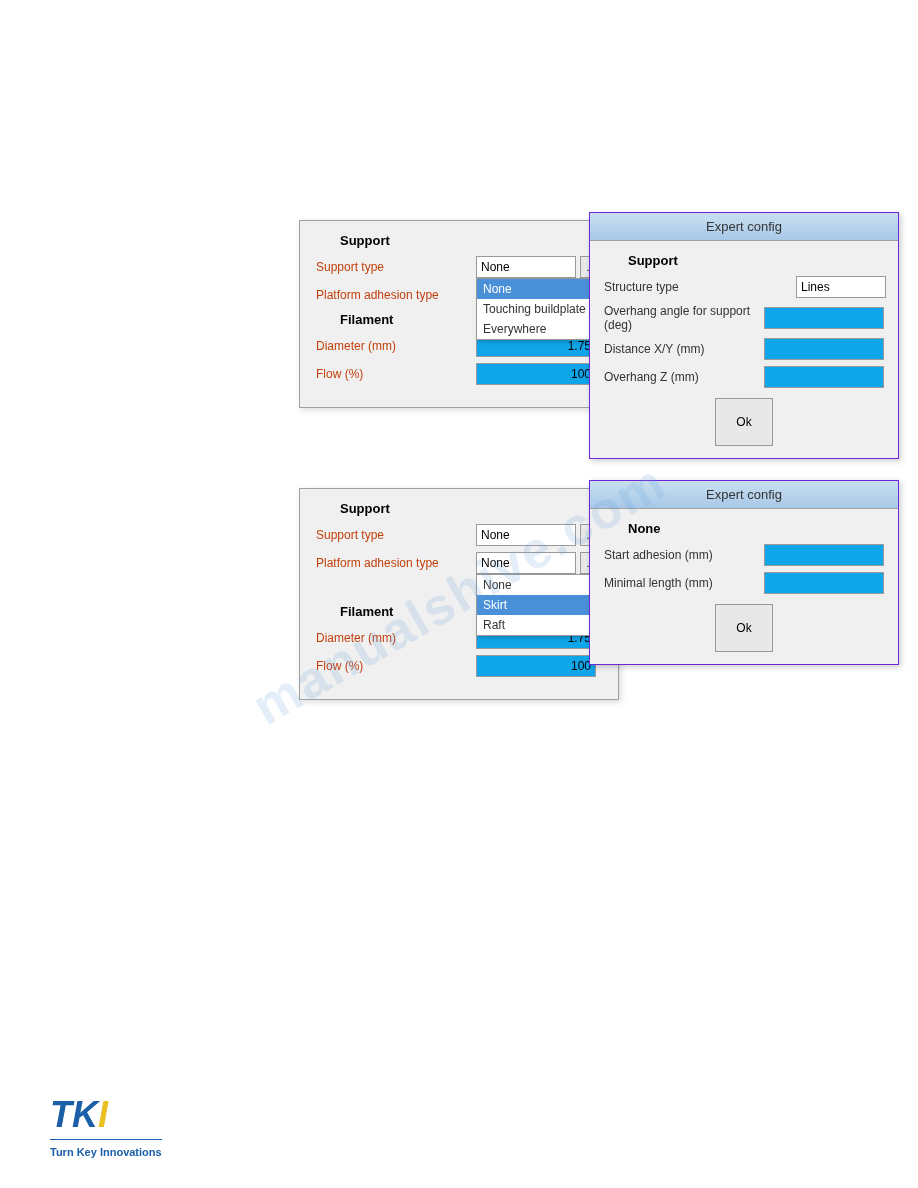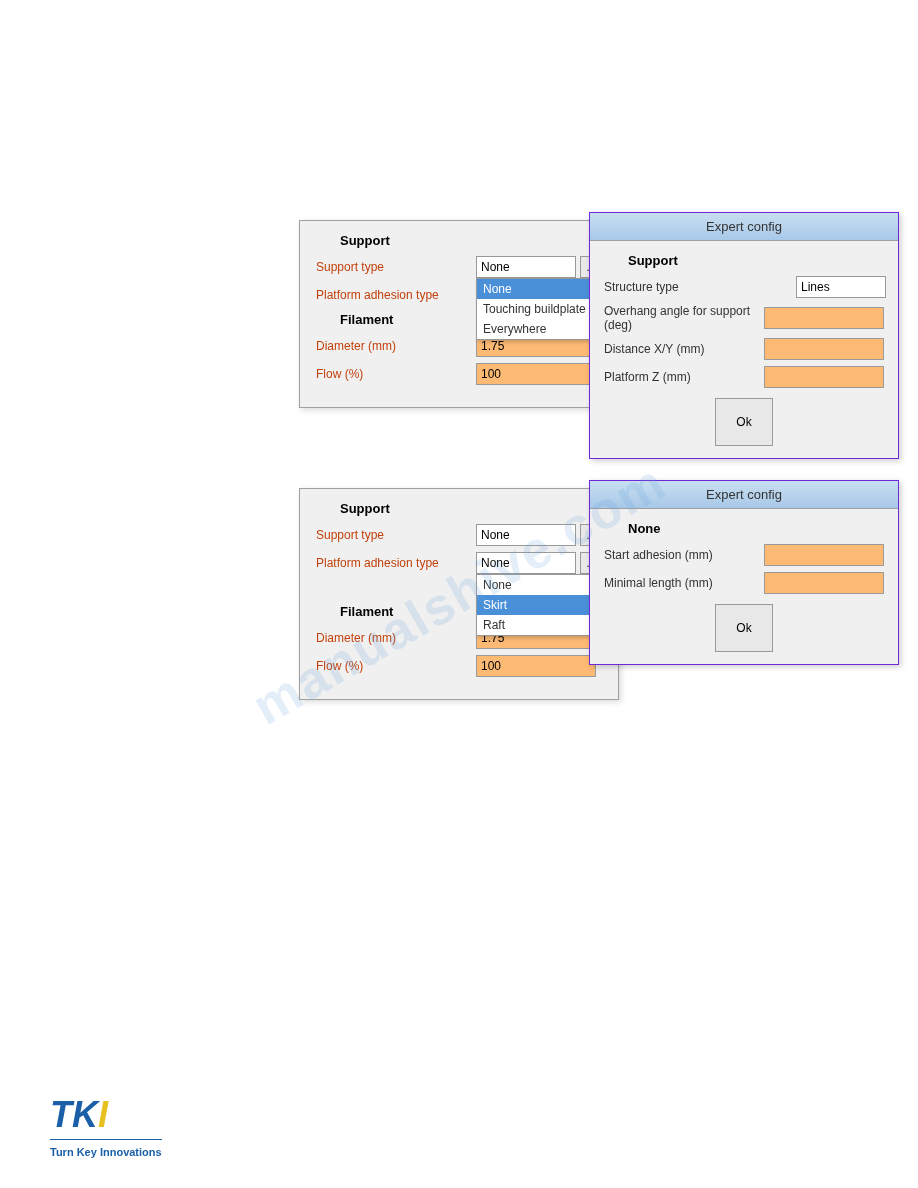--- a/index.html
+++ b/index.html
@@ -120,24 +120,25 @@
       font-size: 11px;
       display: flex;
       align-items: center;
       justify-content: center;
       flex-shrink: 0;
     }
 
     input[type="text"] {
       height: 22px;
       border: 1px solid #999;
-      background: #fdba74;
+      background: #0ea5e9;
       font-size: 12px;
       padding: 0 4px;
       width: 120px;
+      text-align: right;
     }
 
     
     .dropdown-list {
       position: absolute;
       top: 22px;
       left: 0;
       width: 140px;
       background: #fff;
       border: 1px solid #999;
@@ -373,21 +374,21 @@
           <input type="text" class="expert-field-value" style="">
         </div>
 
 
         <div class="expert-field-row">
           <div class="expert-field-label">Distance X/Y (mm)</div>
           <input type="text" class="expert-field-value" style="">
         </div>
 
         <div class="expert-field-row">
-          <div class="expert-field-label">Platform Z (mm)</div>
+          <div class="expert-field-label">Overhang Z (mm)</div>
           <input type="text" class="expert-field-value" style="">
         </div>
 
         <button class="ok-btn">Ok</button>
       </div>
     </div>
   </div>
 
   <div class="dialog-group">
 

